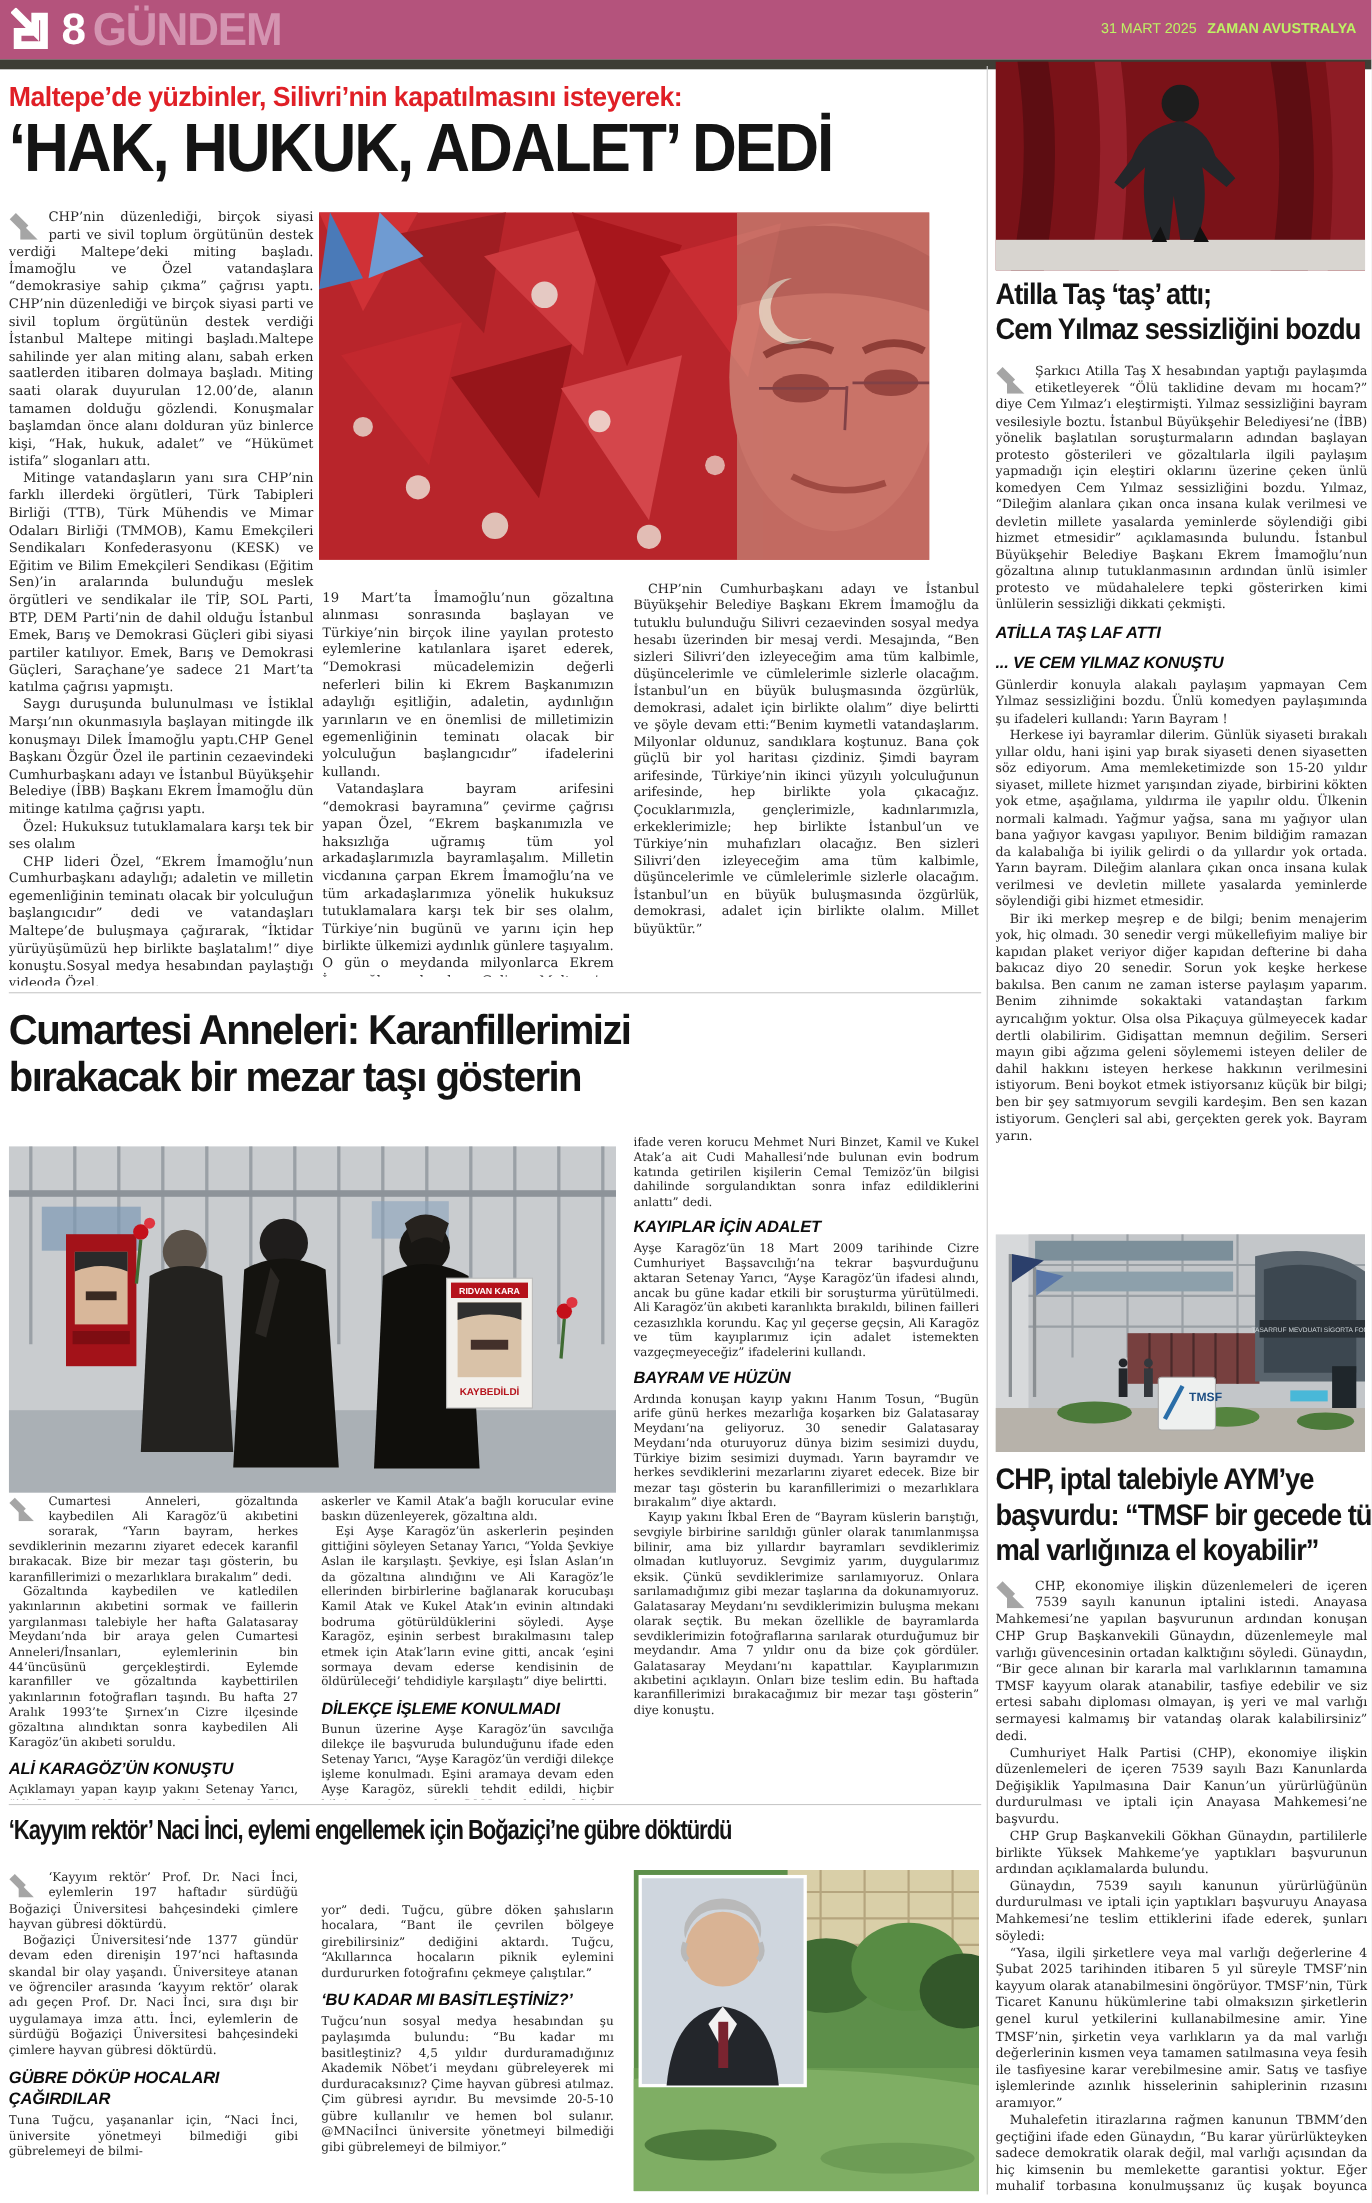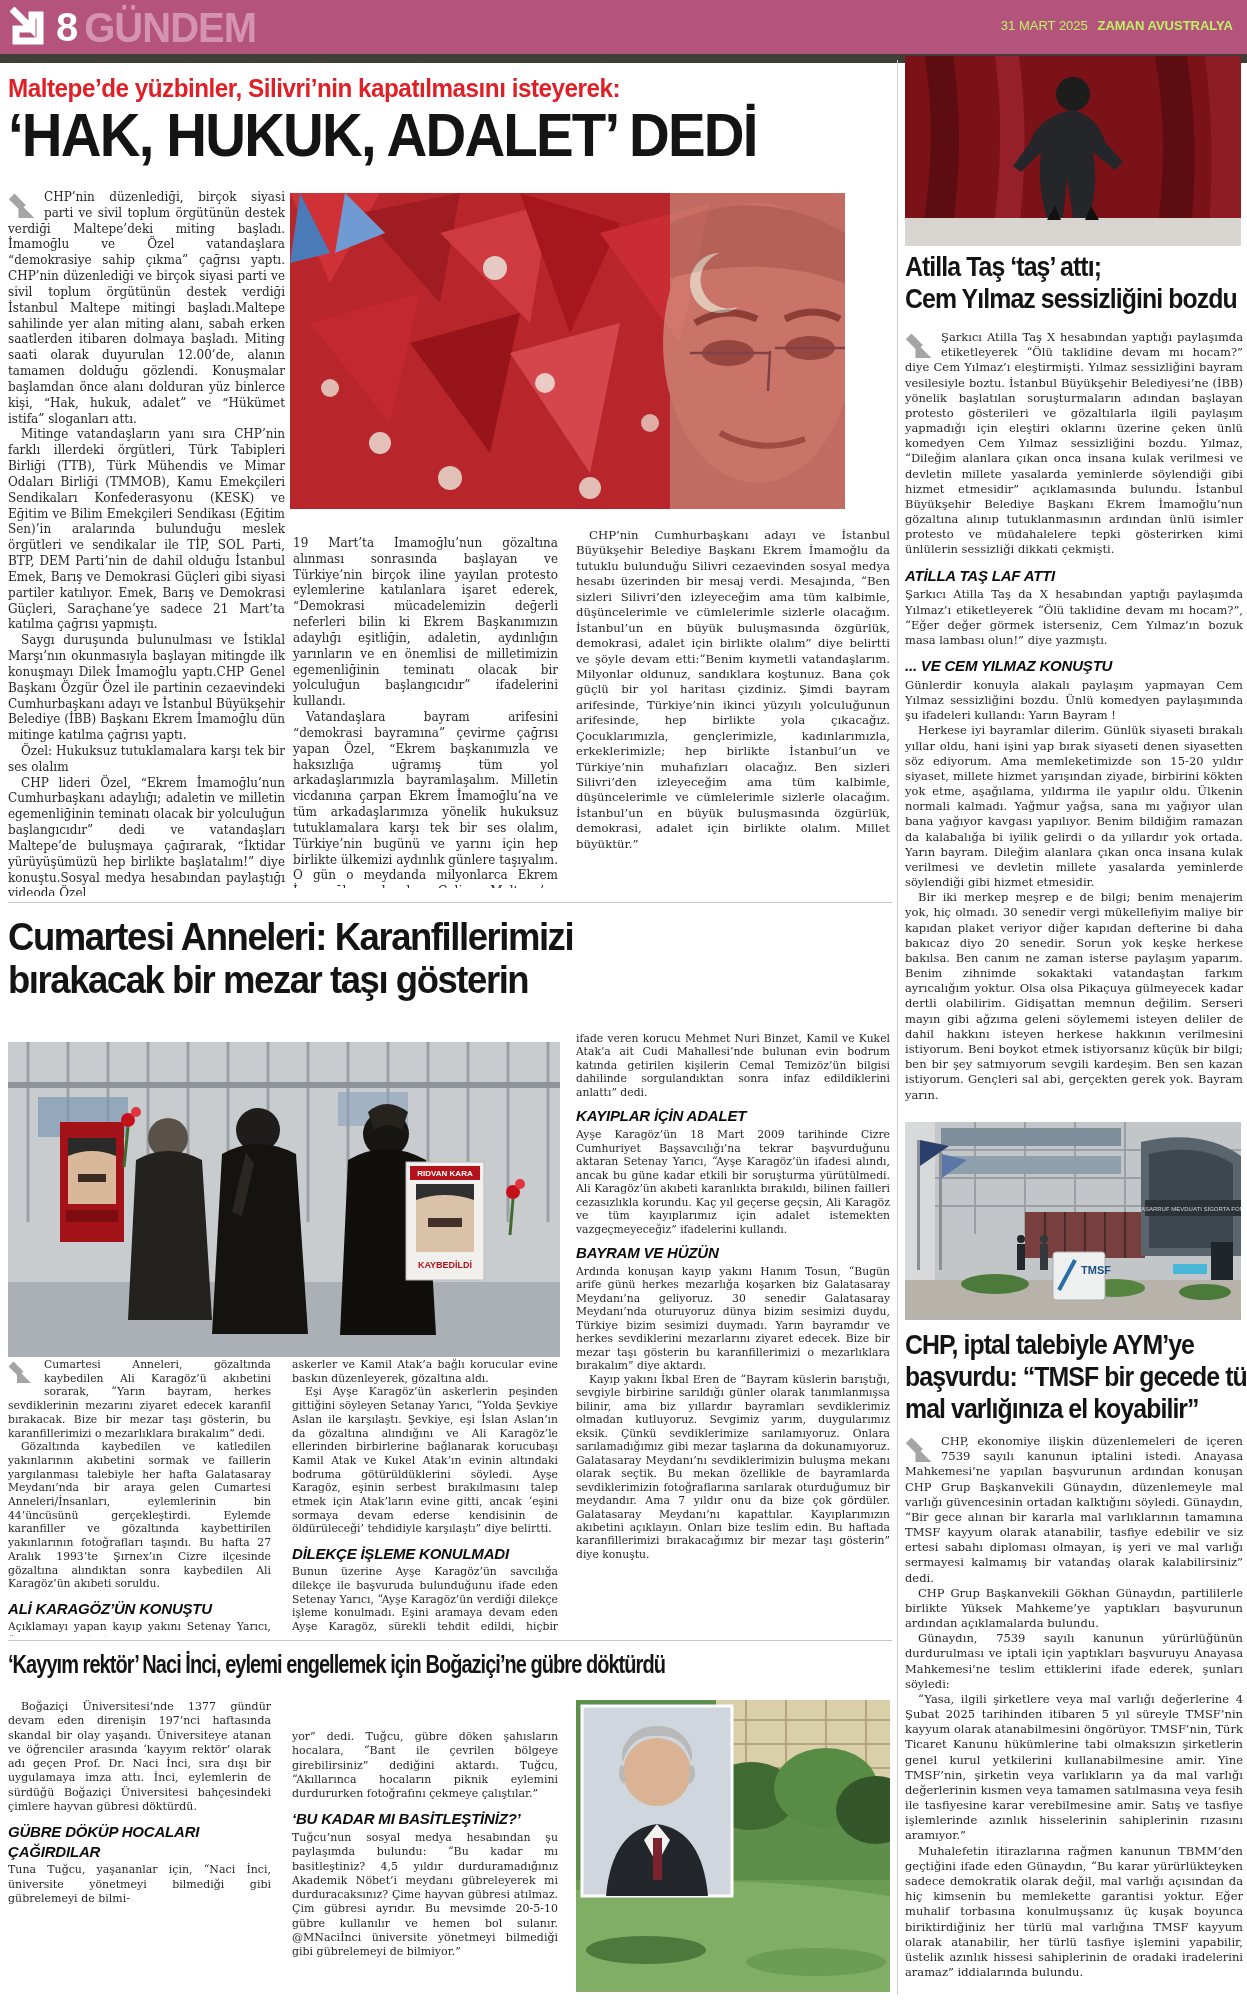--- a/index.html
+++ b/index.html
@@ -150,21 +150,20 @@
     <p class="lead">
       <span class="drop-arrow">
         <svg viewBox="0 0 24 22" width="30" height="25">
           <path d="M2 3 L12 13" stroke="#a5a5a5" stroke-width="7"></path>
           <polygon points="8,8 22,22 8,22" fill="#a5a5a5"></polygon>
         </svg>
       </span>
       <span>Şarkıcı Atilla Taş X hesabından yaptığı paylaşımda etiketleyerek “Ölü taklidine devam mı hocam?” diye Cem Yılmaz’ı eleştirmişti. Yılmaz sessizliğini bayram vesilesiyle boztu. İstanbul Büyükşehir Belediyesi’ne (İBB) yönelik başlatılan soruşturmaların adından başlayan protesto gösterileri ve gözaltılarla ilgili paylaşım yapmadığı için eleştiri oklarını üzerine çeken ünlü komedyen Cem Yılmaz sessizliğini bozdu. Yılmaz, “Dileğim alanlara çıkan onca insana kulak verilmesi ve devletin millete yasalarda yeminlerde söylendiği gibi hizmet etmesidir” açıklamasında bulundu. İstanbul Büyükşehir Belediye Başkanı Ekrem İmamoğlu’nun gözaltına alınıp tutuklanmasının ardından ünlü isimler protesto ve müdahalelere tepki gösterirken kimi ünlülerin sessizliği dikkati çekmişti.</span>
     </p>
     <p class="subhead">ATİLLA TAŞ LAF ATTI</p>
-    <p>Şarkıcı Atilla Taş da X hesabından yaptığı paylaşımda Yılmaz’ı etiketleyerek “Ölü taklidine devam mı hocam?”, “Eğer değer görmek isterseniz, Cem Yılmaz’ın bozuk masa lambası olun!” diye yazmıştı.</p>
     <p class="subhead">... VE CEM YILMAZ KONUŞTU</p>
     <p>Günlerdir konuyla alakalı paylaşım yapmayan Cem Yılmaz sessizliğini bozdu. Ünlü komedyen paylaşımında şu ifadeleri kullandı: Yarın Bayram !</p>
     <p class="ind">Herkese iyi bayramlar dilerim. Günlük siyaseti bırakalı yıllar oldu, hani işini yap bırak siyaseti denen siyasetten söz ediyorum. Ama memleketimizde son 15-20 yıldır siyaset, millete hizmet yarışından ziyade, birbirini kökten yok etme, aşağılama, yıldırma ile yapılır oldu. Ülkenin normali kalmadı. Yağmur yağsa, sana mı yağıyor ulan bana yağıyor kavgası yapılıyor. Benim bildiğim ramazan da kalabalığa bi iyilik gelirdi o da yıllardır yok ortada. Yarın bayram. Dileğim alanlara çıkan onca insana kulak verilmesi ve devletin millete yasalarda yeminlerde söylendiği gibi hizmet etmesidir.</p>
     <p class="ind">Bir iki merkep meşrep e de bilgi; benim menajerim yok, hiç olmadı. 30 senedir vergi mükellefiyim maliye bir kapıdan plaket veriyor diğer kapıdan defterine bi daha bakıcaz diyo 20 senedir. Sorun yok keşke herkese bakılsa. Ben canım ne zaman isterse paylaşım yaparım. Benim zihnimde sokaktaki vatandaştan farkım ayrıcalığım yoktur. Olsa olsa Pikaçuya gülmeyecek kadar dertli olabilirim. Gidişattan memnun değilim. Serseri mayın gibi ağzıma geleni söylememi isteyen deliler de dahil hakkını isteyen herkese hakkının verilmesini istiyorum. Beni boykot etmek istiyorsanız küçük bir bilgi; ben bir şey satmıyorum sevgili kardeşim. Ben sen kazan istiyorum. Gençleri sal abi, gerçekten gerek yok. Bayram yarın.</p>
   </div>
 
   <div class="abs photo" style="left:905px;top:1122px;width:336px;height:198px;">
     <svg viewBox="0 0 336 198" width="336" height="198" preserveAspectRatio="none">
       <rect width="336" height="198" fill="#d7d9db"></rect>
       <rect x="30" y="0" width="306" height="160" fill="#c3c6c9"></rect>
@@ -209,20 +208,21 @@
   <div class="abs col" style="left:905px;top:1434px;width:338px;height:560px;font-size:11.5px;">
     <p class="lead">
       <span class="drop-arrow">
         <svg viewBox="0 0 24 22" width="30" height="25">
           <path d="M2 3 L12 13" stroke="#a5a5a5" stroke-width="7"></path>
           <polygon points="8,8 22,22 8,22" fill="#a5a5a5"></polygon>
         </svg>
       </span>
       <span>CHP, ekonomiye ilişkin düzenlemeleri de içeren 7539 sayılı kanunun iptalini istedi. Anayasa Mahkemesi’ne yapılan başvurunun ardından konuşan CHP Grup Başkanvekili Günaydın, düzenlemeyle mal varlığı güvencesinin ortadan kalktığını söyledi. Günaydın, “Bir gece alınan bir kararla mal varlıklarının tamamına TMSF kayyum olarak atanabilir, tasfiye edebilir ve siz ertesi sabahı diploması olmayan, iş yeri ve mal varlığı sermayesi kalmamış bir vatandaş olarak kalabilirsiniz” dedi.</span>
     </p>
+    <p class="ind">Cumhuriyet Halk Partisi (CHP), ekonomiye ilişkin düzenlemeleri de içeren 7539 sayılı Bazı Kanunlarda Değişiklik Yapılmasına Dair Kanun’un yürürlüğünün durdurulması ve iptali için Anayasa Mahkemesi’ne başvurdu.</p>
     <p class="ind">CHP Grup Başkanvekili Gökhan Günaydın, partililerle birlikte Yüksek Mahkeme’ye yaptıkları başvurunun ardından açıklamalarda bulundu.</p>
     <p class="ind">Günaydın, 7539 sayılı kanunun yürürlüğünün durdurulması ve iptali için yaptıkları başvuruyu Anayasa Mahkemesi’ne teslim ettiklerini ifade ederek, şunları söyledi:</p>
     <p class="ind">“Yasa, ilgili şirketlere veya mal varlığı değerlerine 4 Şubat 2025 tarihinden itibaren 5 yıl süreyle TMSF’nin kayyum olarak atanabilmesini öngörüyor. TMSF’nin, Türk Ticaret Kanunu hükümlerine tabi olmaksızın şirketlerin genel kurul yetkilerini kullanabilmesine amir. Yine TMSF’nin, şirketin veya varlıkların ya da mal varlığı değerlerinin kısmen veya tamamen satılmasına veya fesih ile tasfiyesine karar verebilmesine amir. Satış ve tasfiye işlemlerinde azınlık hisselerinin sahiplerinin rızasını aramıyor.”</p>
     <p class="ind">Muhalefetin itirazlarına rağmen kanunun TBMM’den geçtiğini ifade eden Günaydın, “Bu karar yürürlükteyken sadece demokratik olarak değil, mal varlığı açısından da hiç kimsenin bu memlekette garantisi yoktur. Eğer muhalif torbasına konulmuşsanız üç kuşak boyunca biriktirdiğiniz her türlü mal varlığına TMSF kayyum olarak atanabilir, her türlü tasfiye işlemini yapabilir, üstelik azınlık hissesi sahiplerinin de oradaki iradelerini aramaz” iddialarında bulundu.</p>
   </div>
 
   <div class="abs rule-h" style="left:8px;top:902px;width:884px;"></div>
   <div class="abs" style="left:8px;top:916px;width:884px;">
     <div class="h2line">Cumartesi Anneleri: Karanfillerimizi</div>
     <div class="h2line">bırakacak bir mezar taşı gösterin</div>
@@ -302,20 +302,29 @@
     <p>askerler ve Kamil Atak’a bağlı korucular evine baskın düzenleyerek, gözaltına aldı.</p>
     <p class="ind">Eşi Ayşe Karagöz’ün askerlerin peşinden gittiğini söyleyen Setanay Yarıcı, “Yolda Şevkiye Aslan ile karşılaştı. Şevkiye, eşi İslan Aslan’ın da gözaltına alındığını ve Ali Karagöz’le ellerinden birbirlerine bağlanarak korucubaşı Kamil Atak ve Kukel Atak’ın evinin altındaki bodruma götürüldüklerini söyledi. Ayşe Karagöz, eşinin serbest bırakılmasını talep etmek için Atak’ların evine gitti, ancak ‘eşini sormaya devam ederse kendisinin de öldürüleceği’ tehdidiyle karşılaştı” diye belirtti.</p>
     <p class="subhead">DİLEKÇE İŞLEME KONULMADI</p>
     <p>Bunun üzerine Ayşe Karagöz’ün savcılığa dilekçe ile başvuruda bulunduğunu ifade eden Setenay Yarıcı, “Ayşe Karagöz’ün verdiği dilekçe işleme konulmadı. Eşini aramaya devam eden Ayşe Karagöz, sürekli tehdit edildi, hiçbir bilgiye ulaşamadı. 2009 yılında Midyat Cumhuriyet Başsavcılığı’na</p>
   </div>
 
   <div class="abs rule-h" style="left:8px;top:1640px;width:884px;"></div>
   <div class="abs h4" style="left:8px;top:1652px;width:884px;">‘Kayyım rektör’ Naci İnci, eylemi engellemek için Boğaziçi’ne gübre döktürdü</div>
 
   <div class="abs col" style="left:8px;top:1700px;width:263px;height:295px;font-size:11px;line-height:1.3;">
+    <p class="lead">
+      <span class="drop-arrow">
+        <svg viewBox="0 0 24 22" width="26" height="22">
+          <path d="M2 3 L12 13" stroke="#a5a5a5" stroke-width="7"></path>
+          <polygon points="8,8 22,22 8,22" fill="#a5a5a5"></polygon>
+        </svg>
+      </span>
+      <span>‘Kayyım rektör’ Prof. Dr. Naci İnci, eylemlerin 197 haftadır sürdüğü Boğaziçi Üniversitesi bahçesindeki çimlere hayvan gübresi döktürdü.</span>
+    </p>
     <p class="ind">Boğaziçi Üniversitesi’nde 1377 gündür devam eden direnişin 197’nci haftasında skandal bir olay yaşandı. Üniversiteye atanan ve öğrenciler arasında ‘kayyım rektör’ olarak adı geçen Prof. Dr. Naci İnci, sıra dışı bir uygulamaya imza attı. İnci, eylemlerin de sürdüğü Boğaziçi Üniversitesi bahçesindeki çimlere hayvan gübresi döktürdü.</p>
     <p class="subhead">GÜBRE DÖKÜP HOCALARI ÇAĞIRDILAR</p>
     <p>Tuna Tuğcu, yaşananlar için, “Naci İnci, üniversite yönetmeyi bilmediği gibi gübrelemeyi de bilmi-</p>
   </div>
 
   <div class="abs col" style="left:292px;top:1700px;width:266px;height:295px;font-size:11px;line-height:1.3;margin-top:30px;">
     <p>yor” dedi. Tuğcu, gübre döken şahısların hocalara, “Bant ile çevrilen bölgeye girebilirsiniz” dediğini aktardı. Tuğcu, “Akıllarınca hocaların piknik eylemini durdururken fotoğrafını çekmeye çalıştılar.”</p>
     <p class="subhead">‘BU KADAR MI BASİTLEŞTİNİZ?’</p>
     <p>Tuğcu’nun sosyal medya hesabından şu paylaşımda bulundu: “Bu kadar mı basitleştiniz? 4,5 yıldır durduramadığınız Akademik Nöbet’i meydanı gübreleyerek mi durduracaksınız? Çime hayvan gübresi atılmaz. Çim gübresi ayrıdır. Bu mevsimde 20-5-10 gübre kullanılır ve hemen bol sulanır. @MNaciİnci üniversite yönetmeyi bilmediği gibi gübrelemeyi de bilmiyor.”</p>
   </div>

